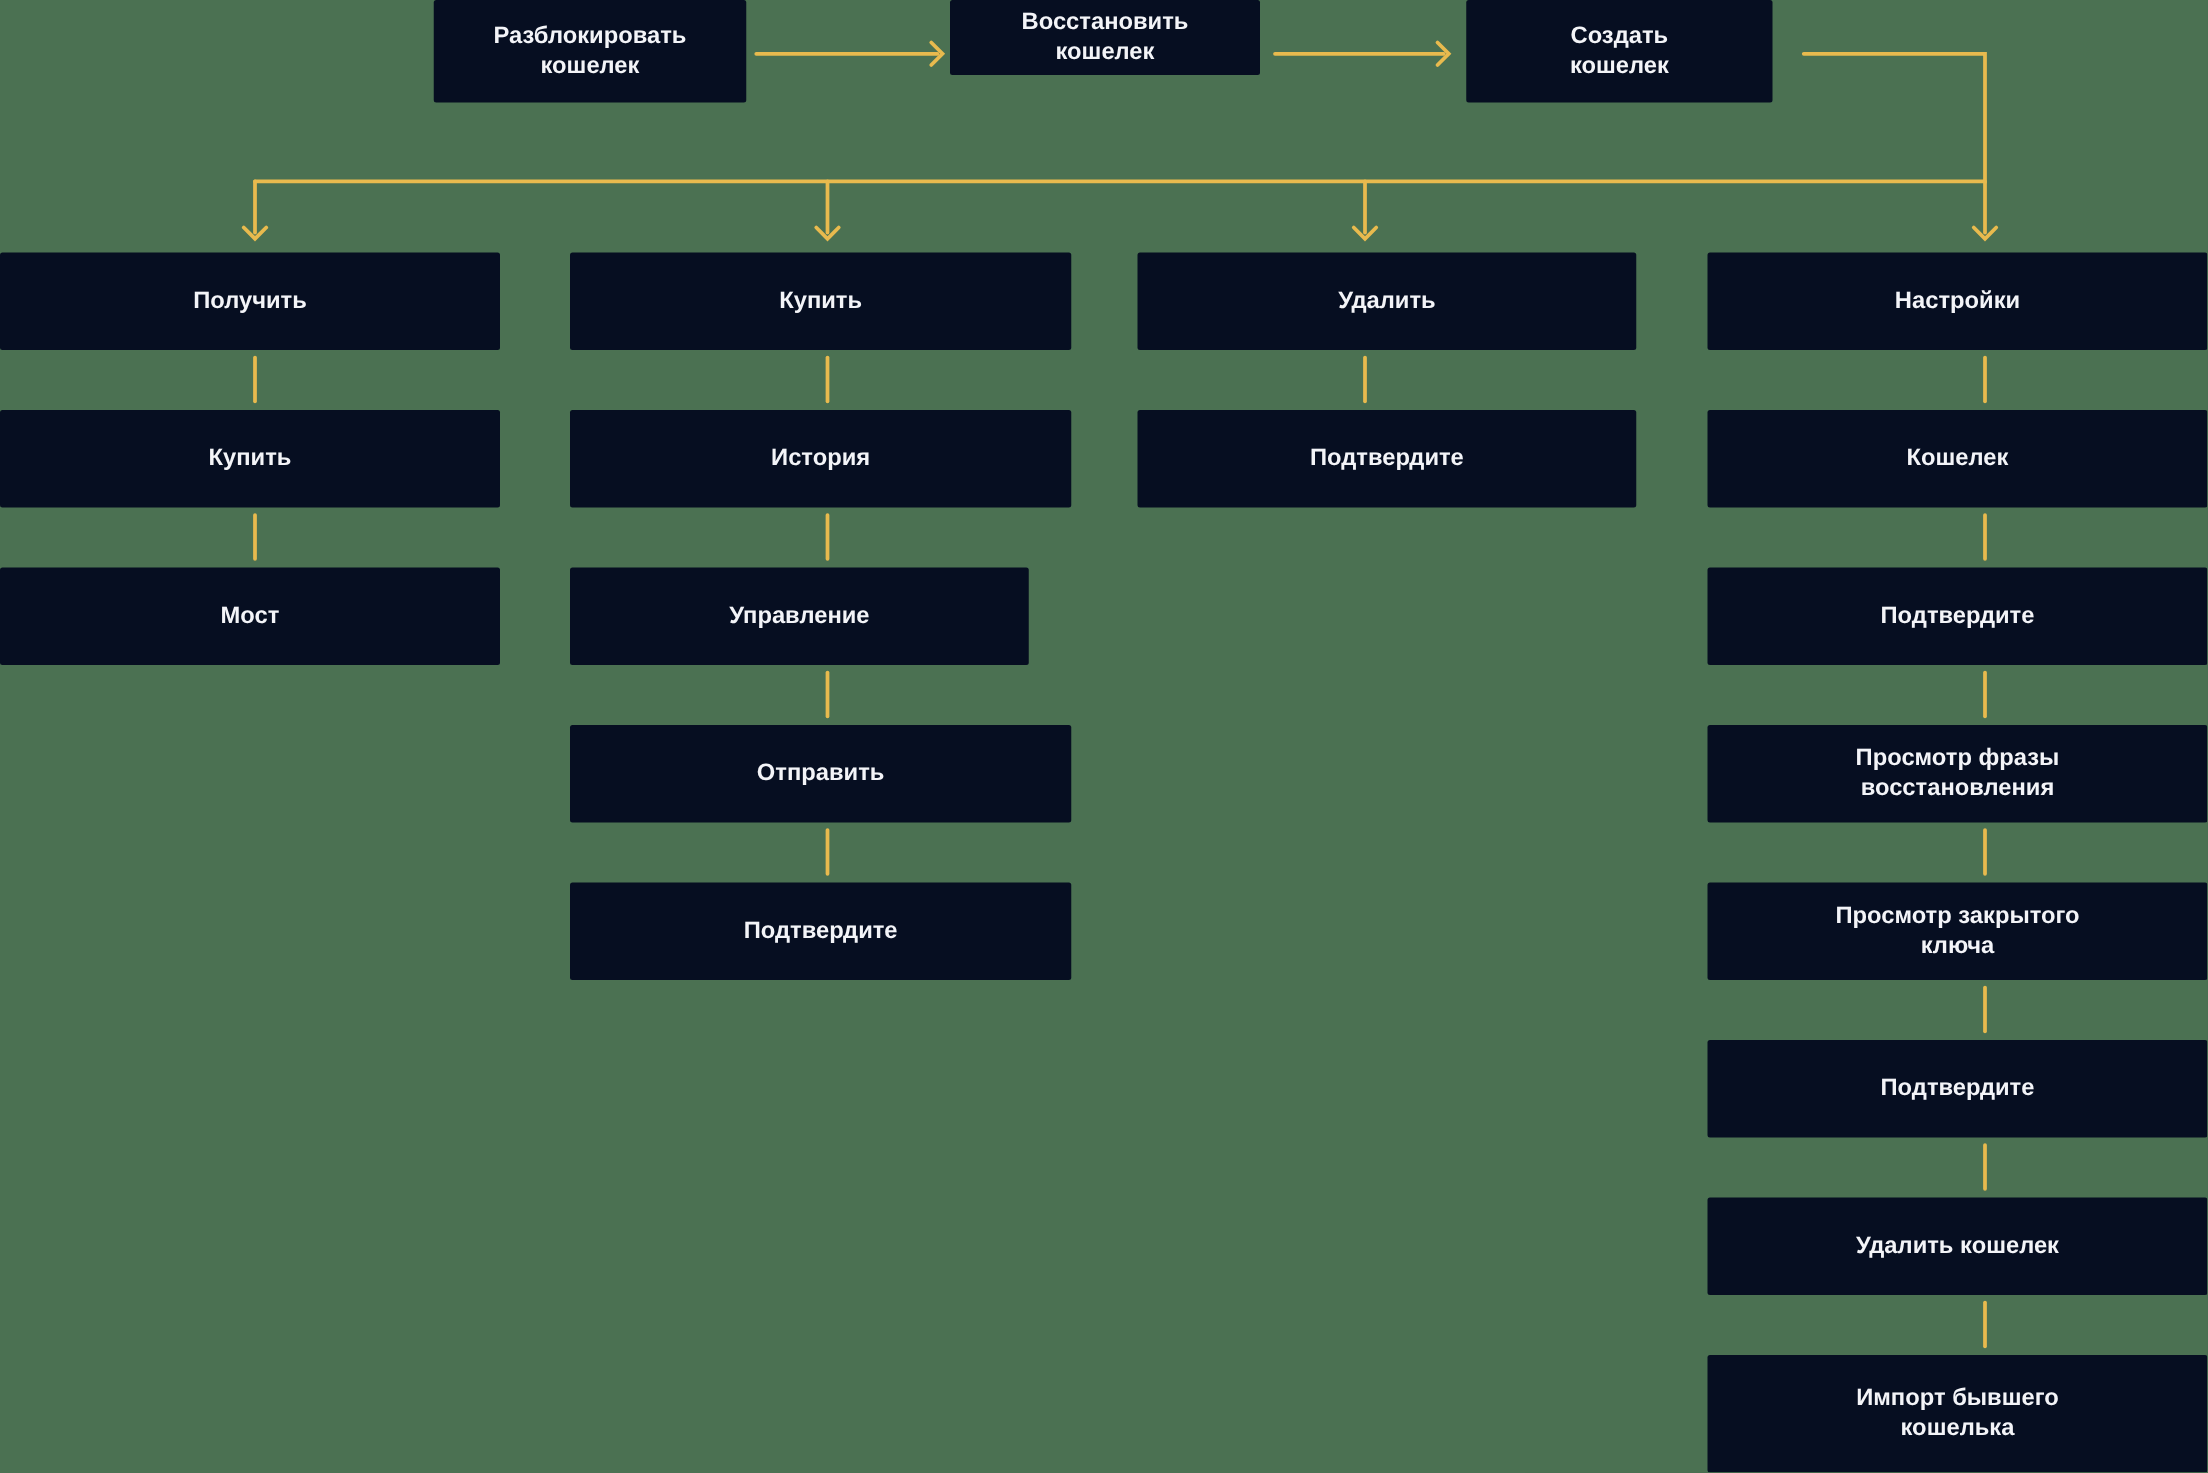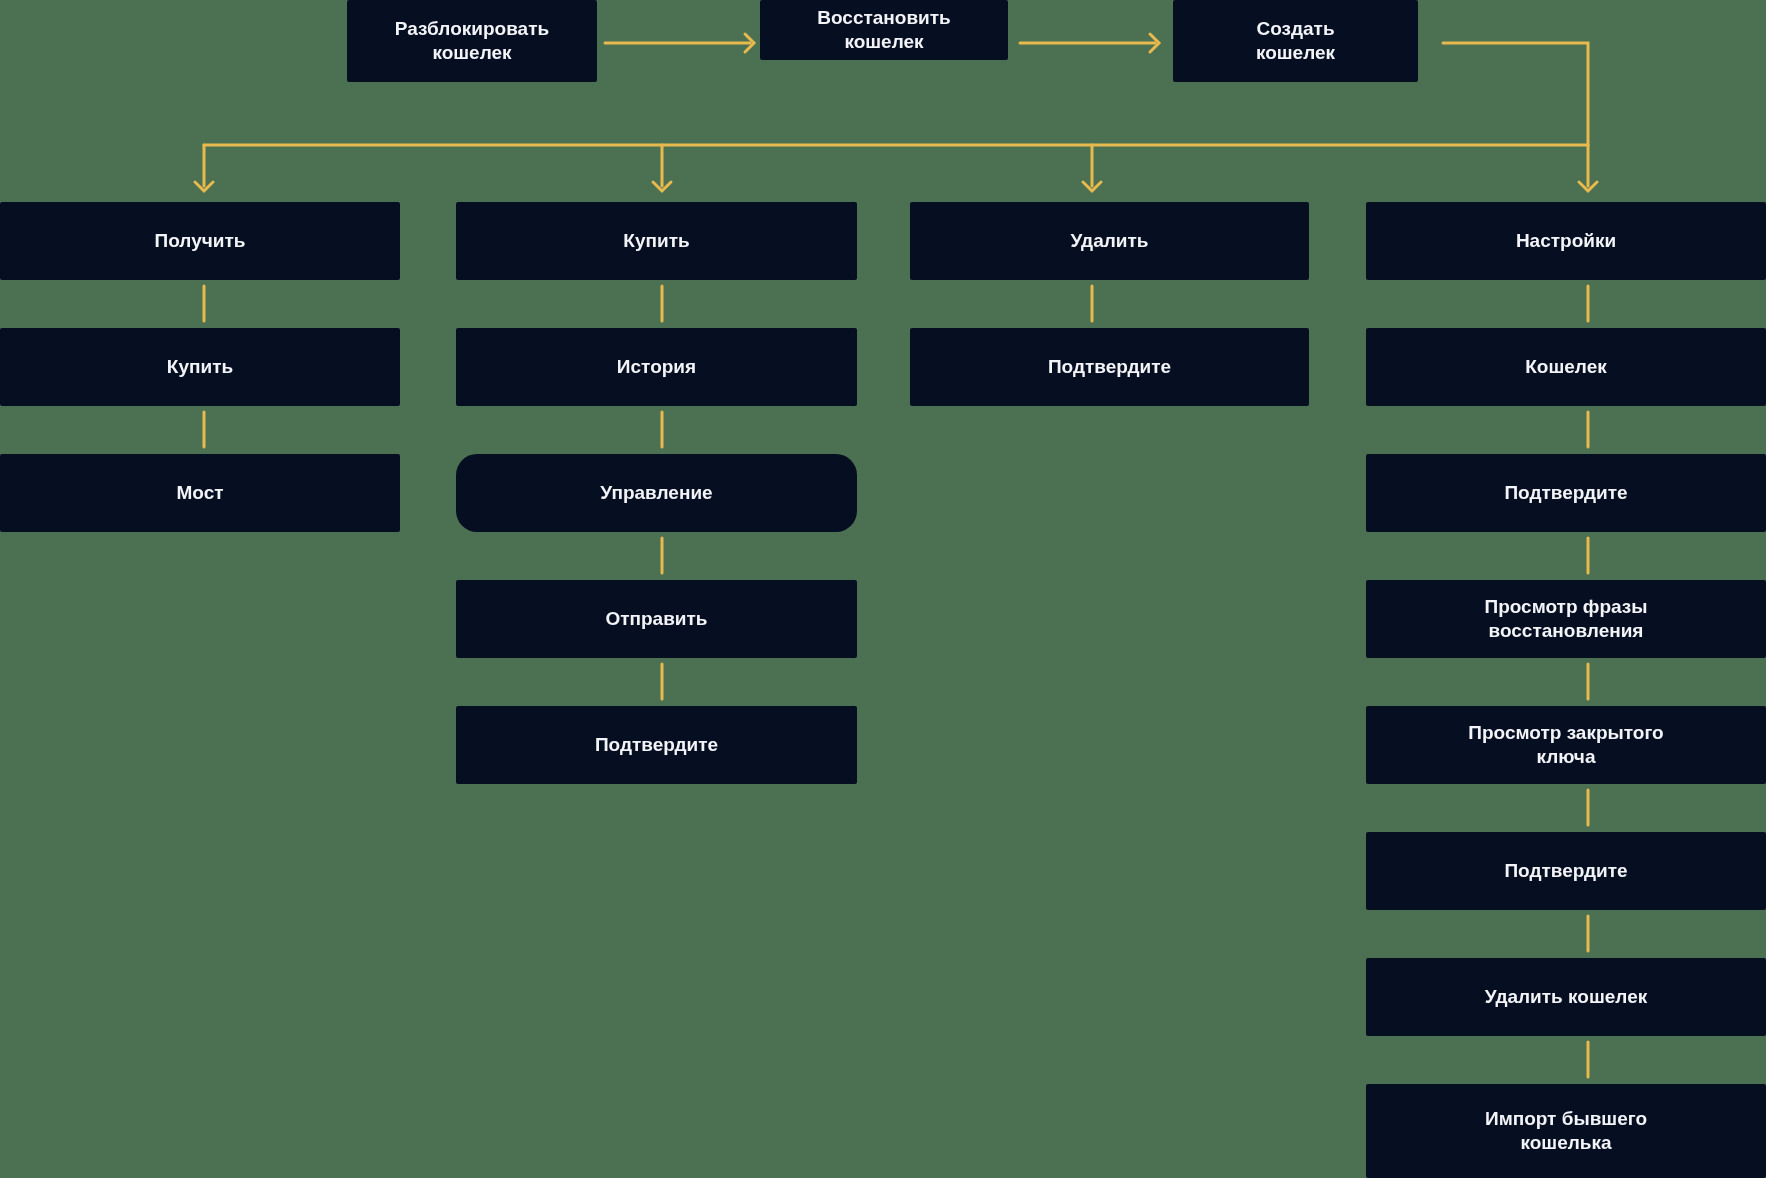--- a/index.html
+++ b/index.html
@@ -67,21 +67,21 @@
     </div>
   <div id="flow-columns">
       <div>
         <div class="node" style="left: 0px; top: 202px; width: 400px; height: 78px;">Получить</div>
         <div class="node" style="left: 0px; top: 328px; width: 400px; height: 78px;">Купить</div>
         <div class="node" style="left: 0px; top: 454px; width: 400px; height: 78px;">Мост</div>
       </div>
       <div>
         <div class="node" style="left: 456px; top: 202px; width: 401px; height: 78px;">Купить</div>
         <div class="node" style="left: 456px; top: 328px; width: 401px; height: 78px;">История</div>
-        <div class="node" style="left: 456px; top: 454px; width: 401px; height: 78px; border-radius: 21px;">Управление</div>
+        <div class="node" style="left: 456px; top: 454px; width: 367px; height: 78px;">Управление</div>
         <div class="node" style="left: 456px; top: 580px; width: 401px; height: 78px;">Отправить</div>
         <div class="node" style="left: 456px; top: 706px; width: 401px; height: 78px;">Подтвердите</div>
       </div>
       <div>
         <div class="node" style="left: 910px; top: 202px; width: 399px; height: 78px;">Удалить</div>
         <div class="node" style="left: 910px; top: 328px; width: 399px; height: 78px;">Подтвердите</div>
       </div>
       <div>
         <div class="node" style="left: 1366px; top: 202px; width: 400px; height: 78px;">Настройки</div>
         <div class="node" style="left: 1366px; top: 328px; width: 400px; height: 78px;">Кошелек</div>

